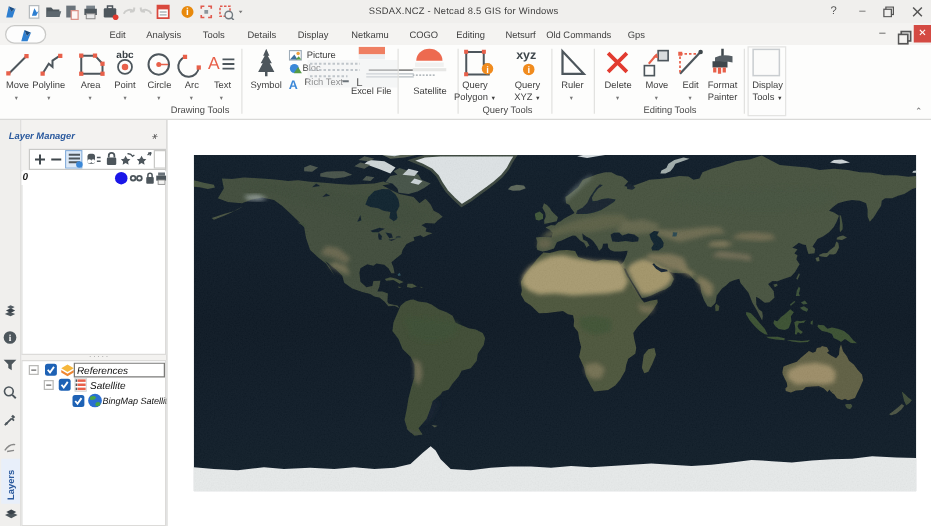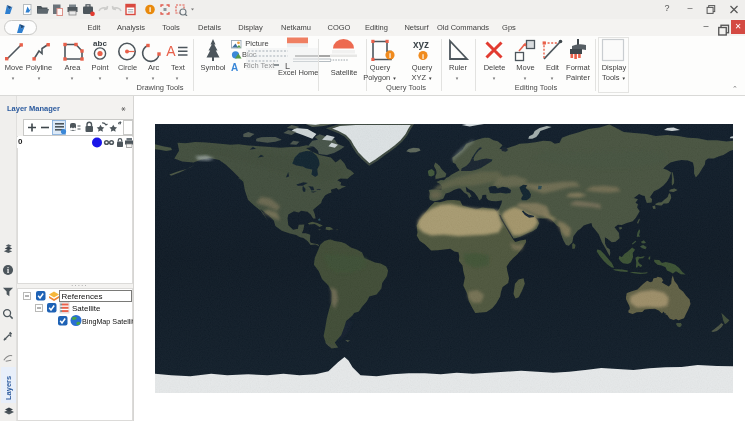--- a/index.html
+++ b/index.html
@@ -39,21 +39,21 @@
 .rlabel { position:absolute; font-size:7.5px; color:#3f3f3f; text-align:center;
   white-space:nowrap; }
 .rcaret { position:absolute; font-size:5px; color:#777; text-align:center; }
 .rgroup { position:absolute; top:47px; font-size:7.5px; color:#4a4a4a;
   text-align:center; white-space:nowrap; }
 .rsep { position:absolute; top:3px; width:1px; height:52px; background:#e2e2e0; }
 .ric { position:absolute; }
 
 
 #leftpanel { position:absolute; left:0; top:96px; width:134px; height:325px;
-  background:#f3f2f0; border-right:1px solid #d6d5d3; }
+  background:#f3f2f0; border-right:1px solid #d6d5d3;font-style:italic; }
 #lm-title { position:absolute; left:7px; top:8px; z-index:5; font-size:7.5px; font-weight:bold;
   color:#2b5a9e; }
 #lm-pin { position:absolute; left:121px; top:8px; font-size:8px; color:#555; }
 #lm-toolbar { position:absolute; left:23px; top:23px; width:110px; height:17px;
   background:#fff; border:1px solid #c9c9c7; }
 #lm-list { position:absolute; left:17px; top:40px; width:116px; height:148px;
   background:#fff; border:1px solid #dcdbd9; border-top:none;}
 #lm-tree { position:absolute; left:17px; top:192px; width:116px; height:133px;
   background:#fff; border:1px solid #dcdbd9; }
 #lm-strip { position:absolute; left:0; top:96px; width:17px; height:325px;
@@ -112,20 +112,21 @@
     <rect x="160.5" y="5" width="3" height="3" fill="#8d969c"></rect>
 
     <g stroke="#e05a4e" stroke-width="1.2" fill="none">
       <rect x="173" y="2" width="8" height="8" stroke-dasharray="2 1.2"></rect>
     </g>
     <circle cx="180" cy="9" r="3" fill="#f1f1f1" stroke="#70797f" stroke-width="1.1"></circle>
     <path d="M182,11 l2,2" stroke="#70797f" stroke-width="1.3"></path>
     <path d="M188,6 l3,0 M189.5,4.5 l0,0" stroke="#888" stroke-width="0"></path>
     <path d="M188,5.5 h3 l-1.5,2 Z" fill="#777"></path>
   </svg>
+  <div id="title-text">SSDAX.NCZ - Netcad 8.5 GIS for Windows</div>
   <div class="winbtn" style="left:660px">?</div>
   <div class="winbtn" style="left:683px">–</div>
   <svg class="winbtn" style="left:704px;top:5px" width="9" height="9" viewBox="0 0 9 9">
     <rect x="2.2" y="0.6" width="6" height="6" fill="none" stroke="#555" stroke-width="1"></rect>
     <rect x="0.6" y="2.4" width="6" height="6" fill="#f0efed" stroke="#555" stroke-width="1"></rect>
   </svg>
   <svg class="winbtn" style="left:727px;top:5px" width="9" height="9" viewBox="0 0 9 9">
     <path d="M1,1 L8,8 M8,1 L1,8" stroke="#555" stroke-width="1.2"></path>
   </svg>
 </div>
@@ -228,21 +229,21 @@
   <div class="rlabel" style="left:242px;top:25px;width:34px;text-align:center">Rich Text</div>
 
   <svg class="ric" style="left:286px;top:1px" width="62" height="28" viewBox="0 0 62 28">
     <rect x="1" y="0.5" width="21" height="6" fill="#ef7f62"></rect>
     <rect x="1" y="6.5" width="21" height="4" fill="#eceff1"></rect>
     <g stroke="#b6bdc2" stroke-width="1">
       <path d="M7,22 h38 M7,24.5 h38"></path>
     </g>
     <path d="M9,19 h36" stroke="#888" stroke-width="1.4"></path>
   </svg>
-  <div class="rlabel" style="left:278px;top:32px;width:38px">Excel Home</div>
+  <div class="rlabel" style="left:278px;top:32px;width:38px">Excel File</div>
 
   <div style="position:absolute;left:246px;top:12px;width:72px;height:22px;background:rgba(236,238,240,0.45)"></div>
   <svg class="ric" style="left:246px;top:12px" width="72" height="24" viewBox="0 0 72 24">
     <g stroke="#c0c6cb" stroke-width="1.5" stroke-dasharray="2 1.6">
       <path d="M2,3 h40 M2,8 h40 M2,13 h30"></path>
     </g>
     <path d="M28,17 h5" stroke="#6b7379" stroke-width="1.5"></path>
     <text x="39" y="21" font-size="9" fill="#555" font-family="Liberation Sans">L</text>
   </svg>
   <div class="rsep" style="left:318px"></div>

